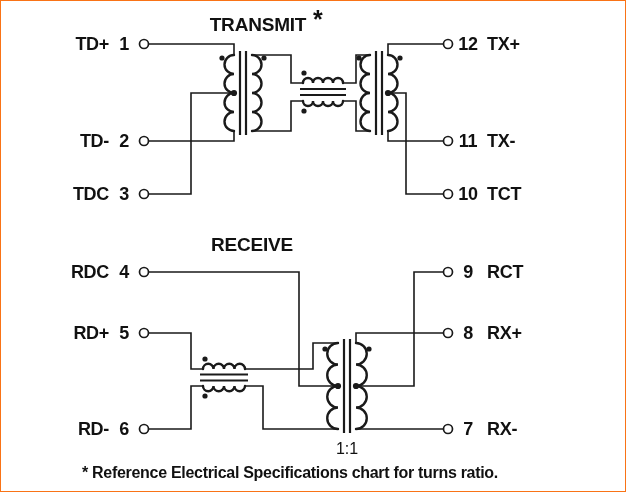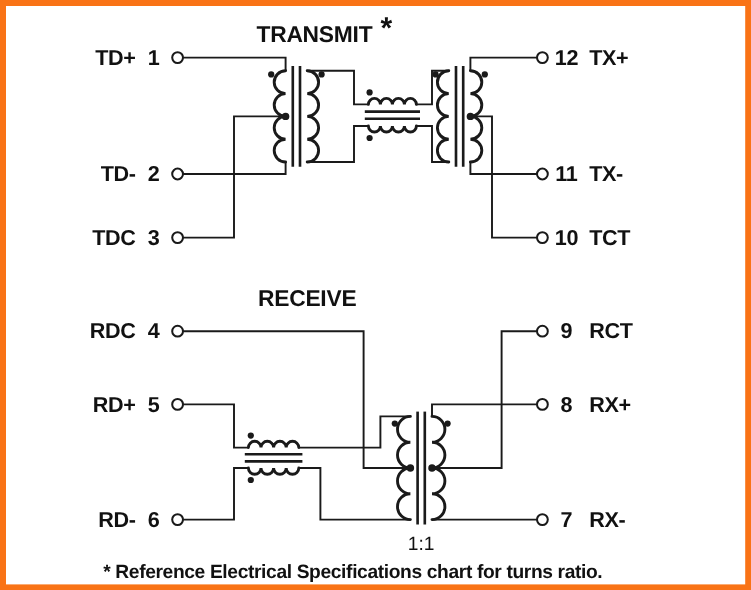--- a/index.html
+++ b/index.html
@@ -1,20 +1,20 @@
 <!DOCTYPE html>
 <html><head>
 <meta charset="utf-8">
 <style>
   html,body{margin:0;padding:0;background:#f4f4f4;}
   .page{
     position:relative;
     width:626px;height:492px;
     background:#ffffff;
-    border:5px solid #f97316;
+    border:1px solid #f97316;
     box-sizing:border-box;
     font-family:"Liberation Sans", sans-serif;
     overflow:hidden;
   }
   svg{display:block;}
   .wire{stroke:#1a1a1a;stroke-width:1.6;fill:none;}
   .winding{stroke:#1a1a1a;stroke-width:2.4;fill:none;stroke-linecap:round;}
   .core{stroke:#1a1a1a;stroke-width:2.2;fill:none;}
   .pin{stroke:#1a1a1a;stroke-width:1.7;fill:#ffffff;}
   .dot{fill:#1a1a1a;stroke:none;}

